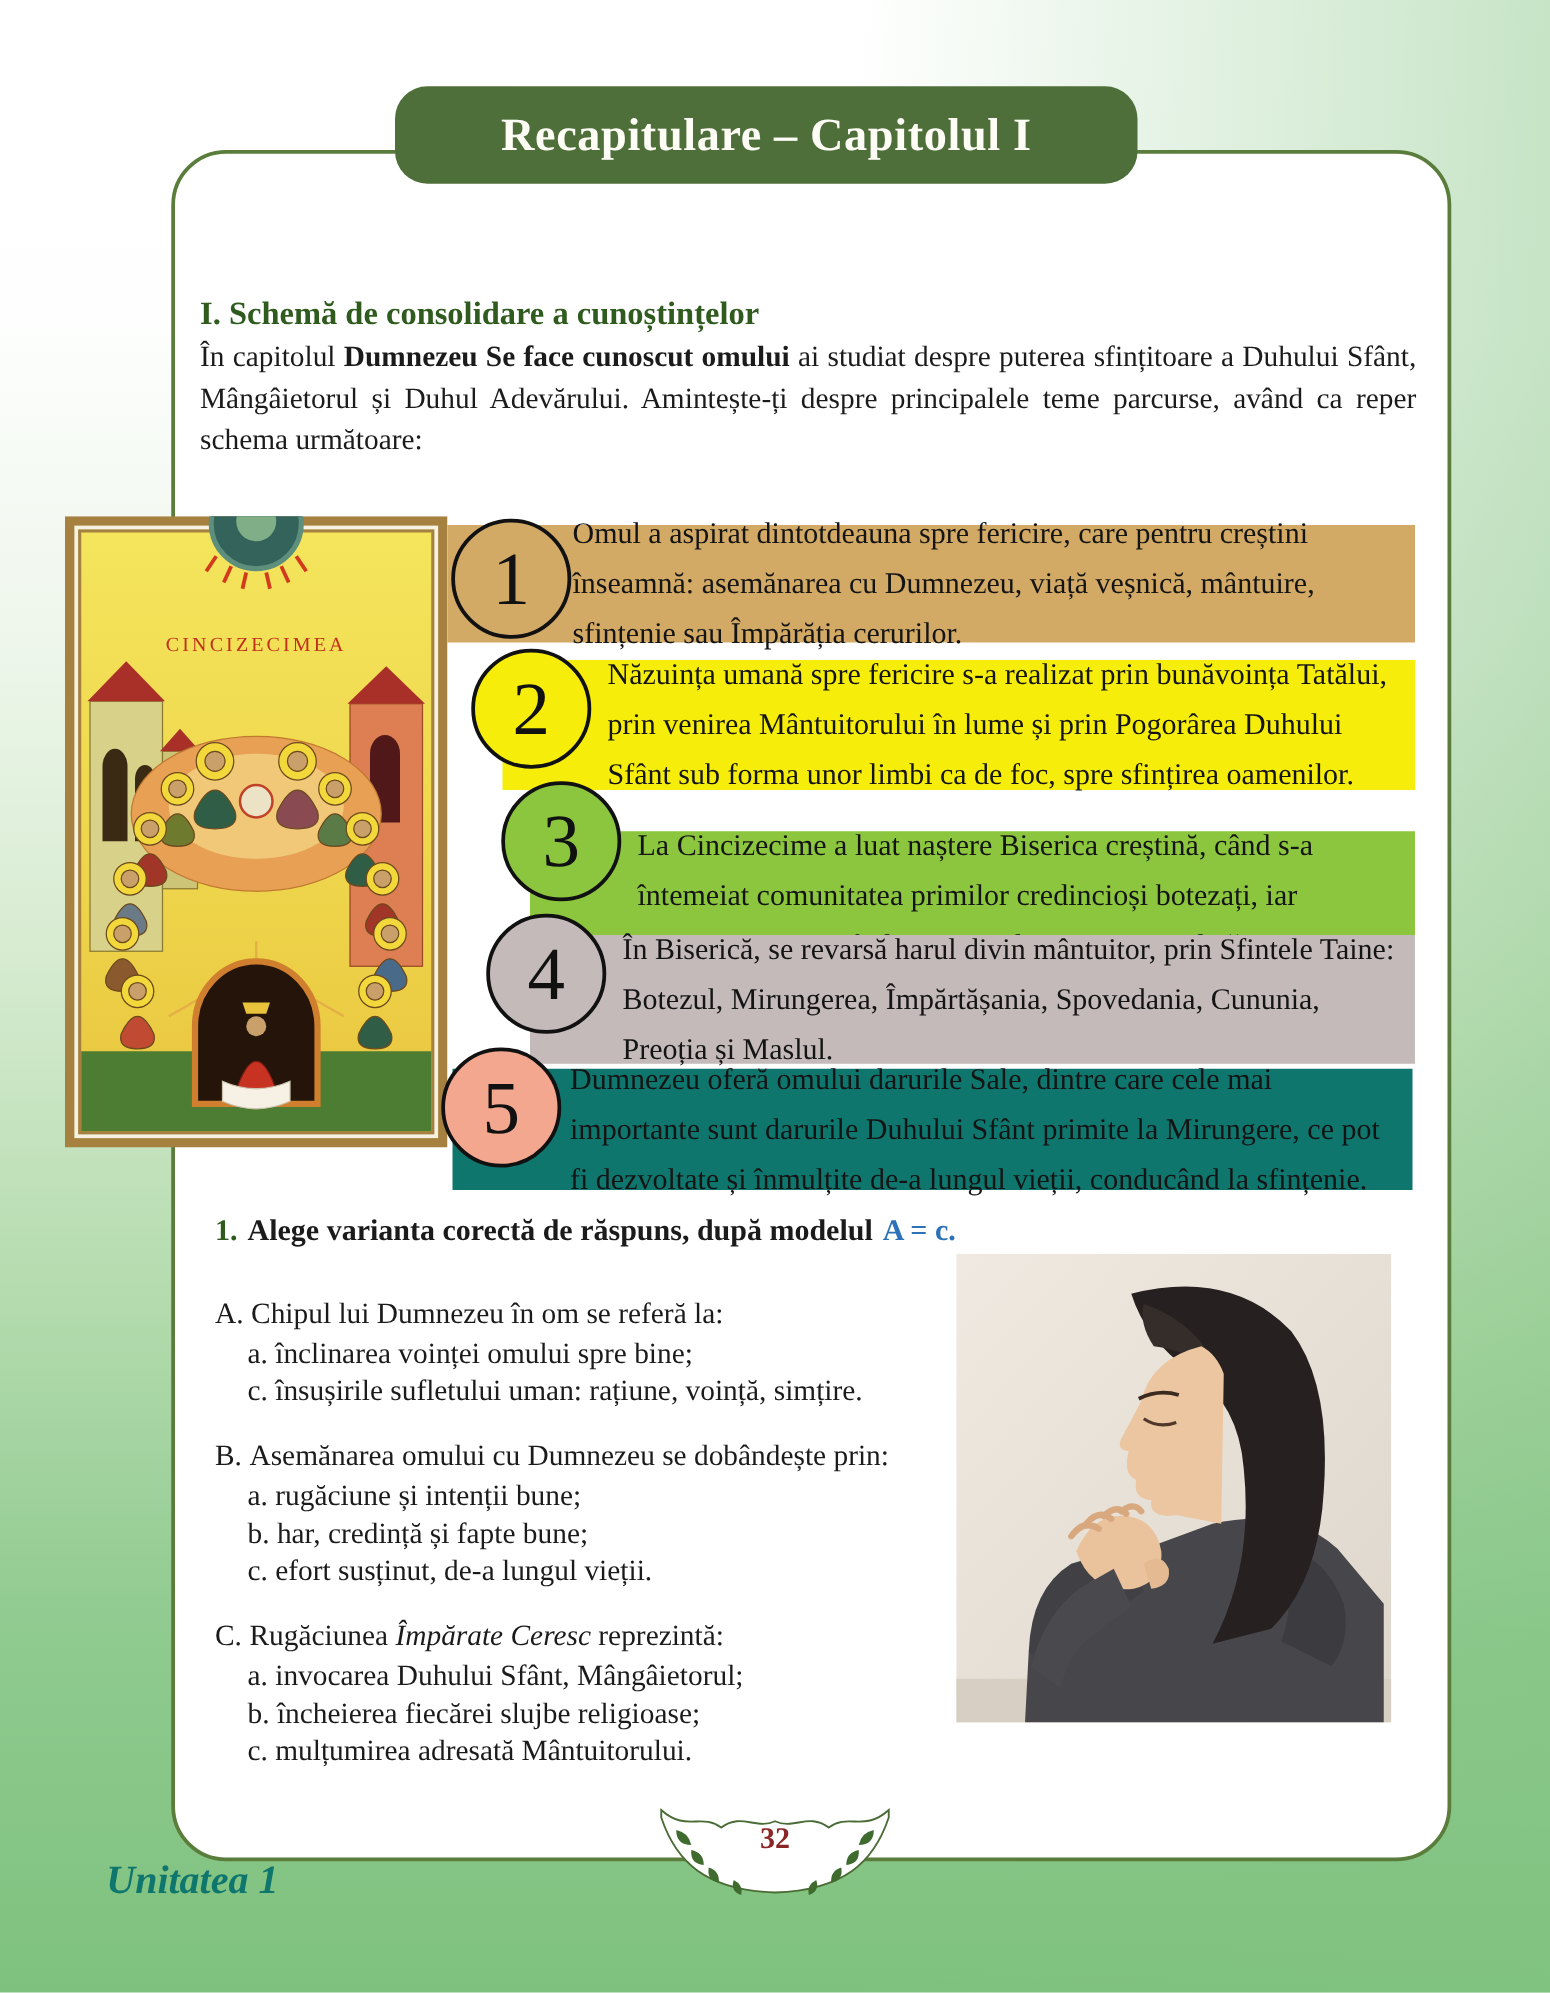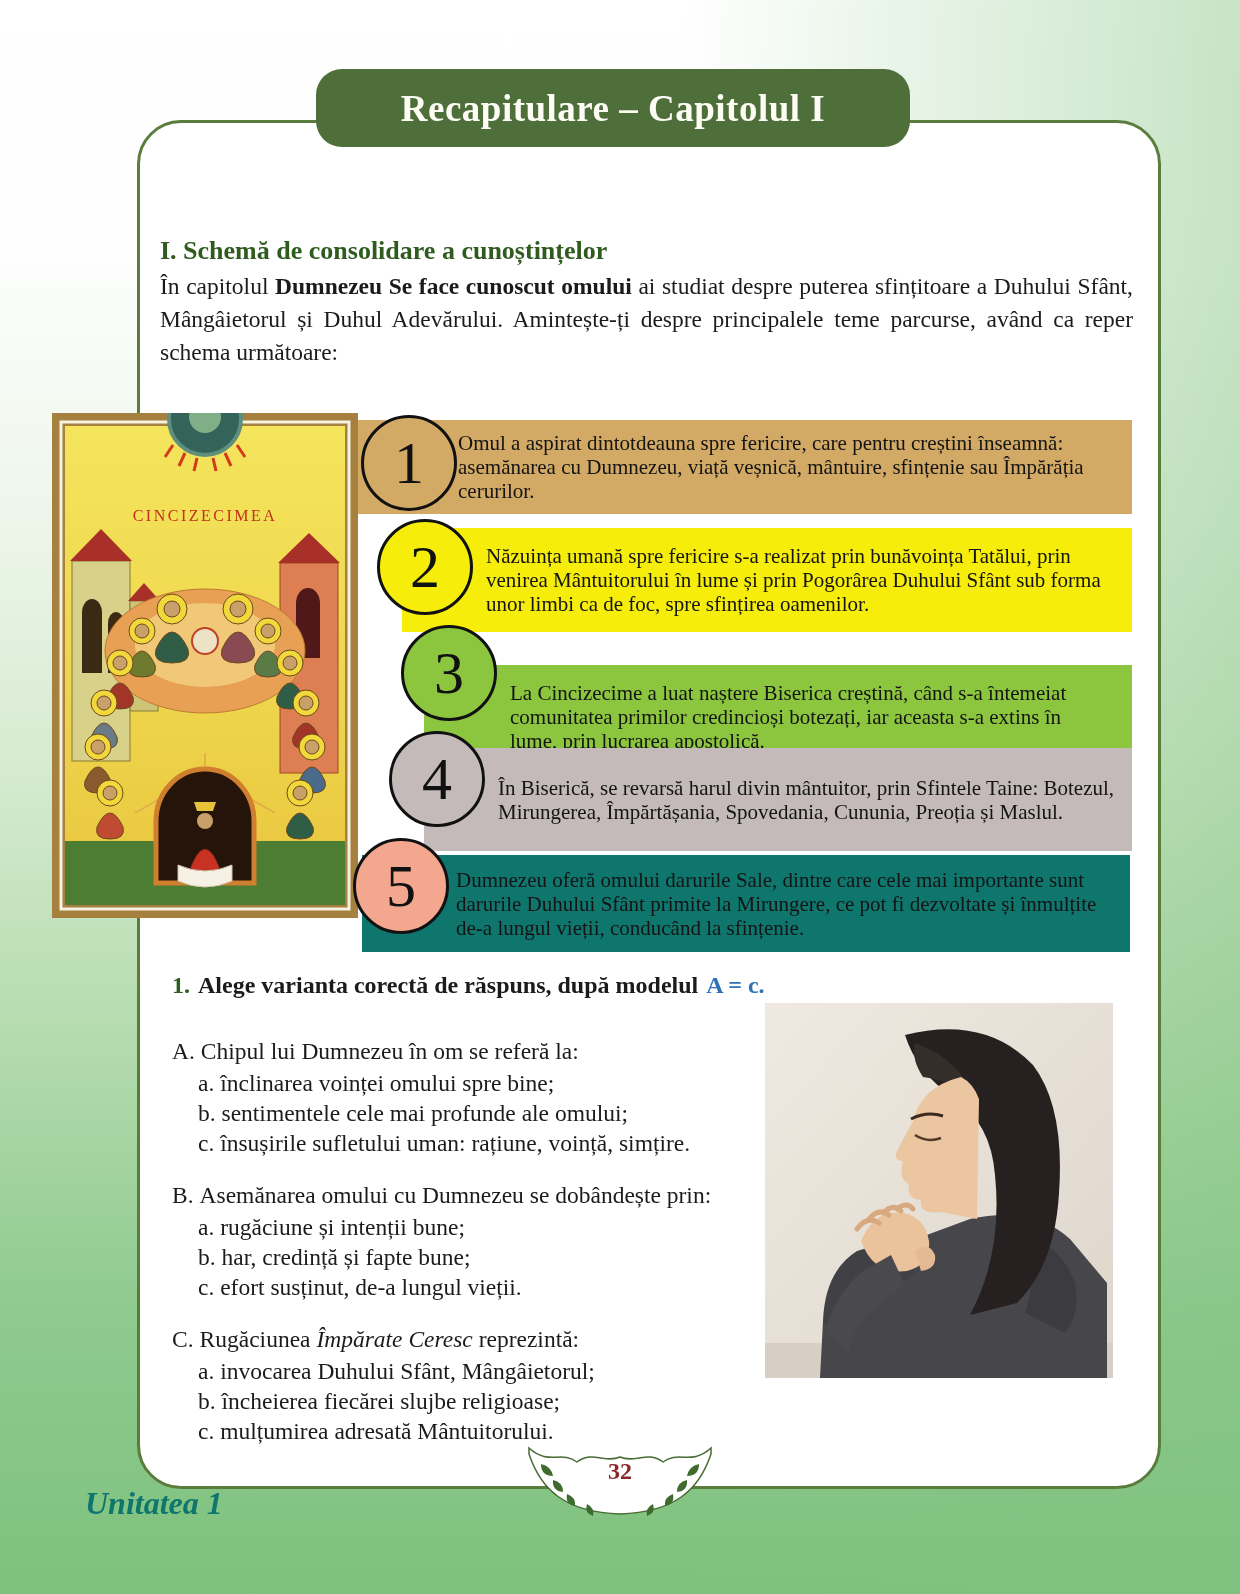--- a/index.html
+++ b/index.html
@@ -29,21 +29,21 @@
   .s1-heading{
     left:160px;top:236px;width:975px;
     color:#2f5c1e;font-size:26px;font-weight:bold;z-index:4;
   }
   .intro{
     left:160px;top:270px;width:973px;
     font-size:23.5px;line-height:33px;color:#1b1b1b;text-align:justify;z-index:4;
   }
   
   .bar{display:flex;align-items:center;z-index:2;color:#141414;
-       font-size:21px;line-height:24px;justify-content:center;}
+       font-size:24px;line-height:40px;justify-content:center;}
   .bar .bar-text{width:100%;}
   .bar1{left:358px;top:420px;width:774px;height:94px;padding-left:100px;box-sizing:border-box;padding-right:14px;}
   .bar2{left:402px;top:528px;width:730px;height:104px;padding-left:84px;box-sizing:border-box;padding-right:10px;}
   .bar3{left:424px;top:641px;width:708px;height:103px;padding-left:86px;box-sizing:border-box;padding-right:20px;margin-top:24px;}
   .bar4{left:424px;top:748px;width:708px;height:103px;padding-left:74px;box-sizing:border-box;padding-right:10px;}
   .bar5{left:362px;top:855px;width:768px;height:97px;padding-left:94px;box-sizing:border-box;padding-right:12px;}
   .num-circle{
     width:96px;height:96px;border-radius:50%;border:3px solid #111;
     display:flex;align-items:center;justify-content:center;
     font-size:60px;color:#111;z-index:6;box-sizing:border-box;
@@ -252,21 +252,20 @@
 <div class="abs num-circle nc5" style="background-color: rgb(244, 167, 143);">
     <span>5</span>
   </div>
 
 <div class="abs exercises">
   <div class="ex-title"><span class="ex-num">1.</span><span>Alege varianta corectă de răspuns, după modelul</span><span class="ex-model">A = c.</span></div>
 
   <div class="q">
     <div class="q-line"><span class="q-label">A.</span><span>Chipul lui Dumnezeu în om se referă la:</span></div>
     <div class="q-opt">a. înclinarea voinței omului spre bine;</div>
-    <div class="q-opt">b. sentimentele cele mai profunde ale omului;</div>
     <div class="q-opt">c. însușirile sufletului uman: rațiune, voință, simțire.</div>
   </div>
 
   <div class="q">
     <div class="q-line"><span class="q-label">B.</span><span>Asemănarea omului cu Dumnezeu se dobândește prin:</span></div>
     <div class="q-opt">a. rugăciune și intenții bune;</div>
     <div class="q-opt">b. har, credință și fapte bune;</div>
     <div class="q-opt">c. efort susținut, de-a lungul vieții.</div>
   </div>
 

